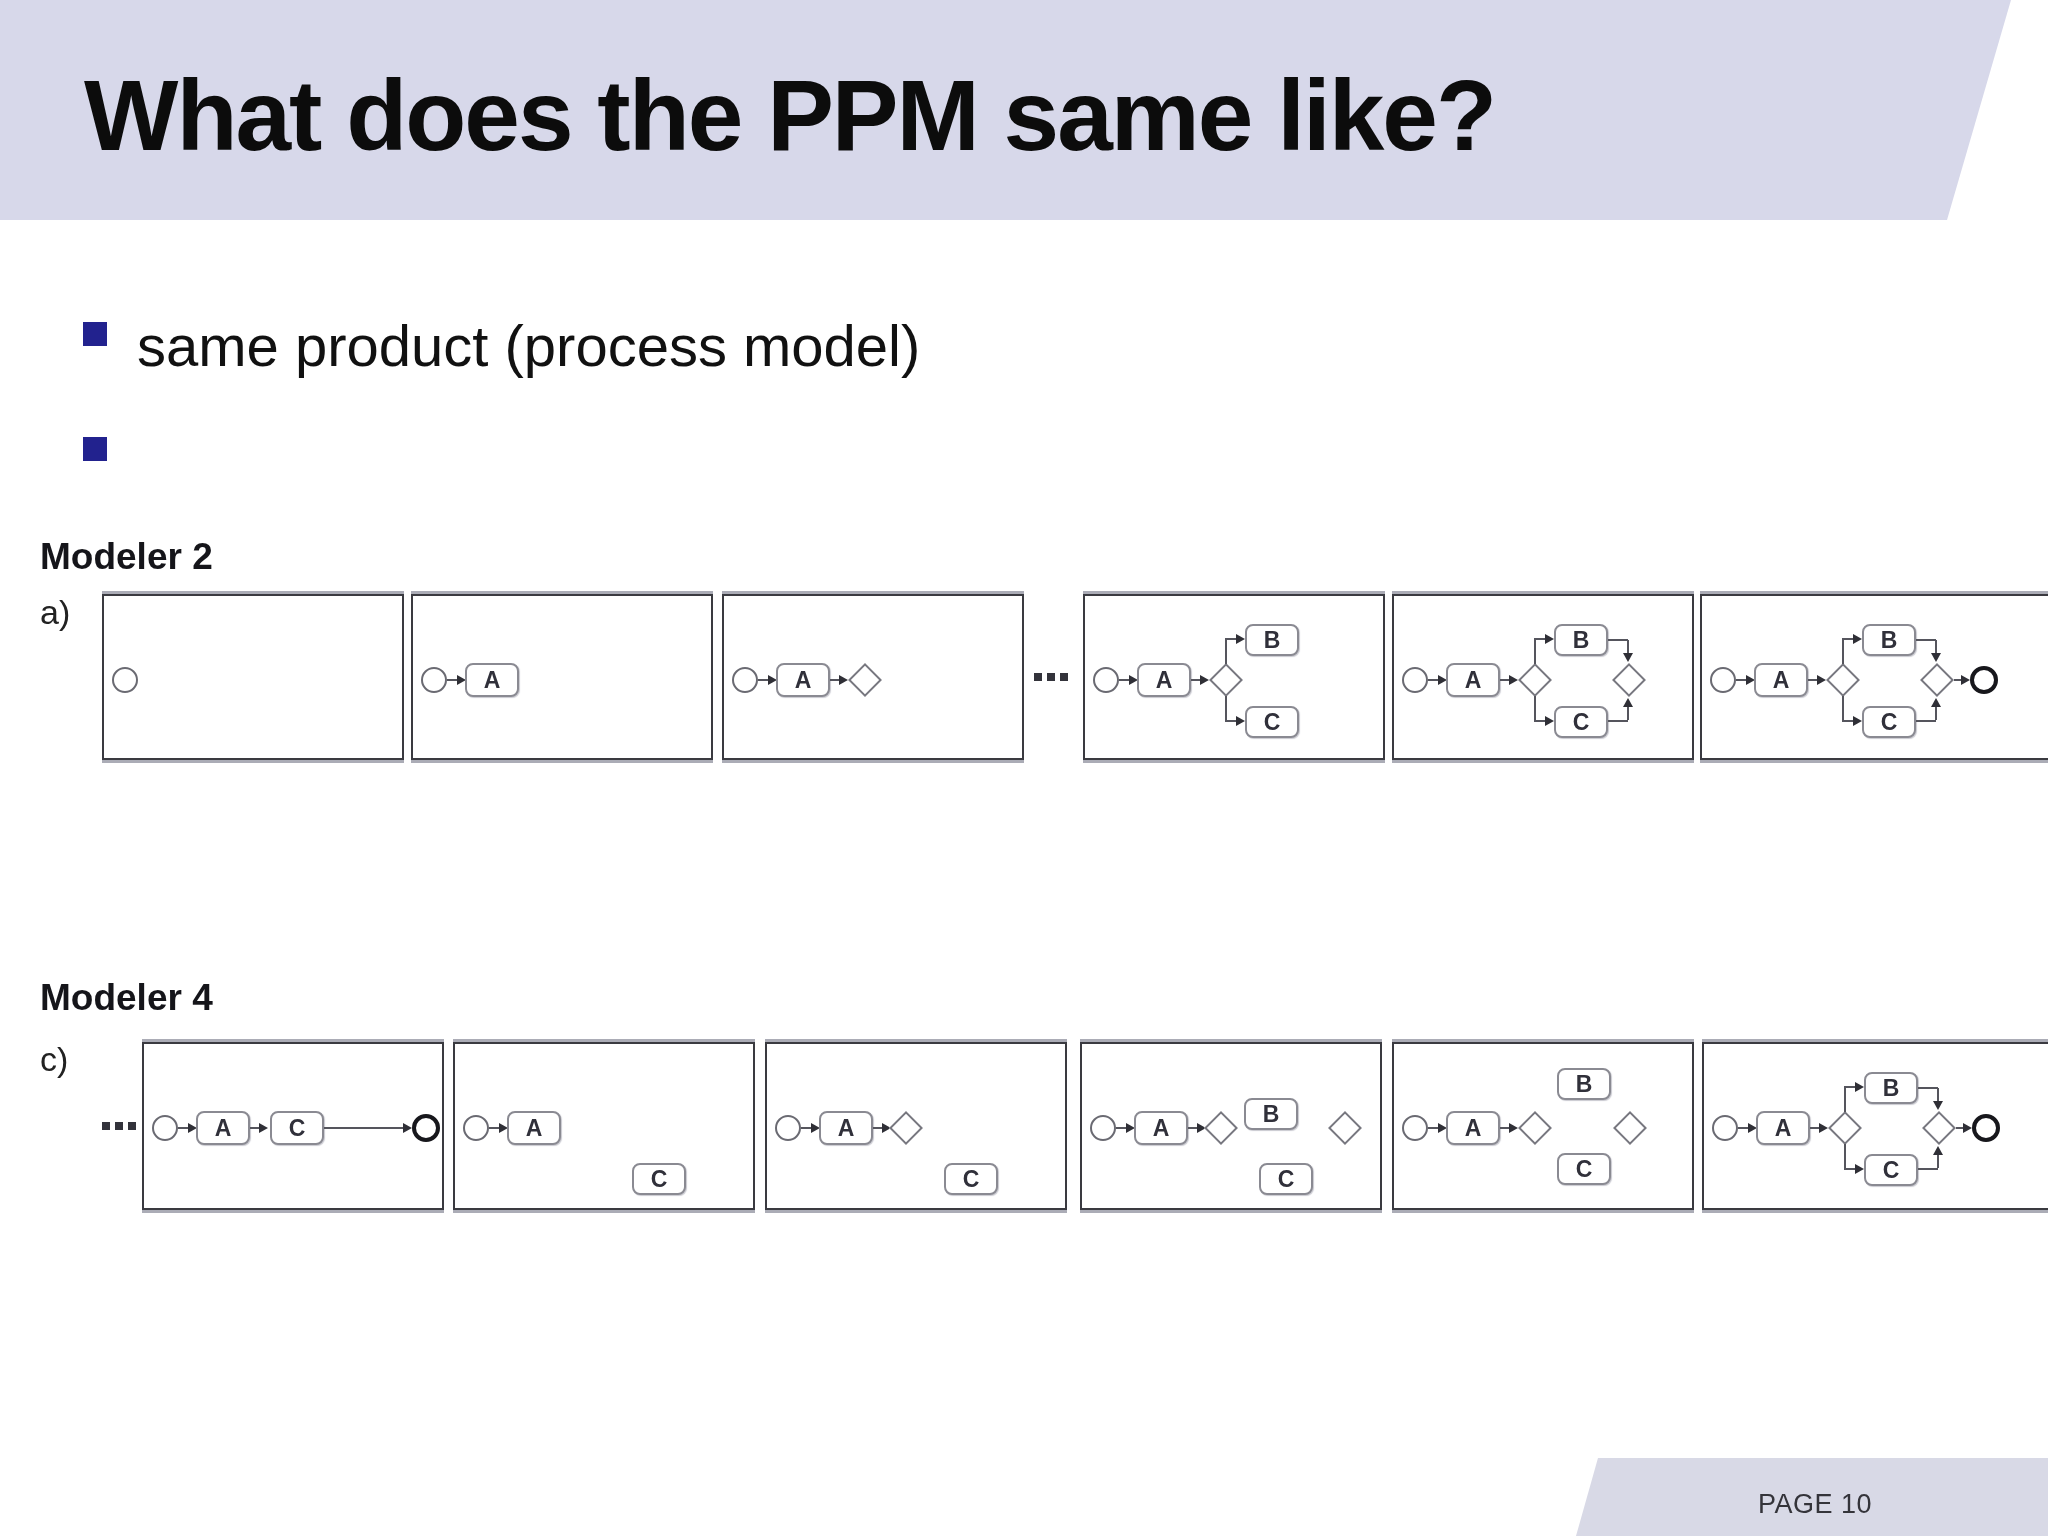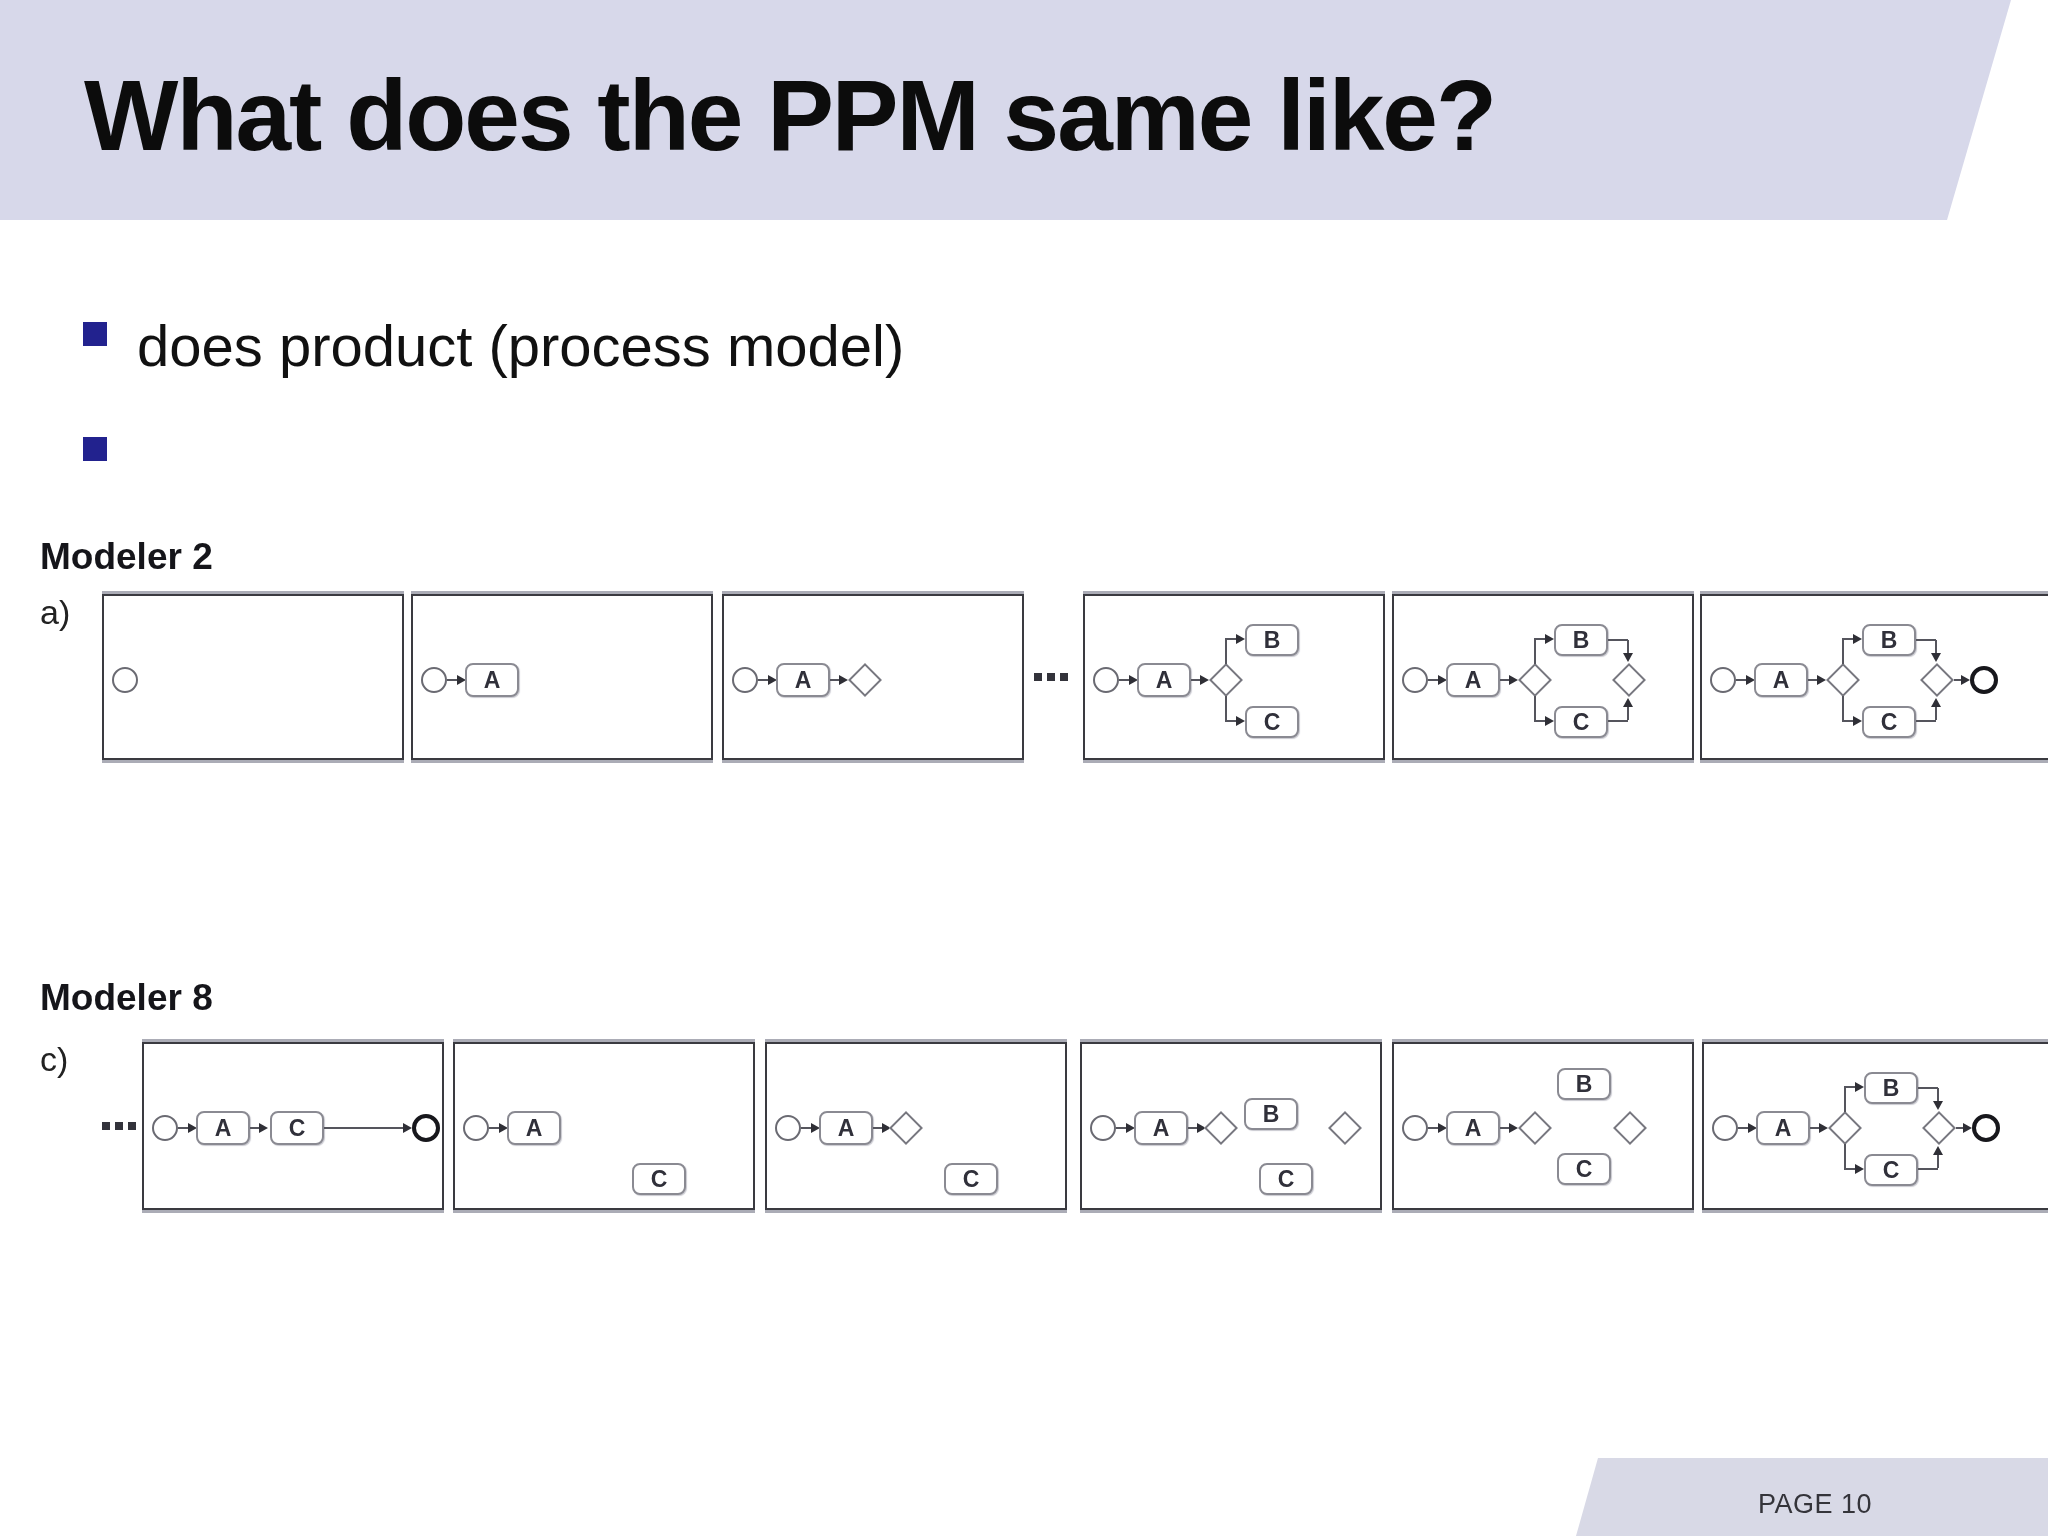--- a/index.html
+++ b/index.html
@@ -49,21 +49,21 @@
 </style>
 </head>
 <body>
 
 <div class="page">
 
   <div class="header-band"></div>
   <div class="title">What does the PPM same like?</div>
 
   <div class="bullet-sq" style="top:322px;left:83px"></div>
-  <div class="bullet-text" style="top:312px">does product (process model)</div>
+  <div class="bullet-text" style="top:312px">same product (process model)</div>
 
   <div class="bullet-sq" style="top:437px;left:83px"></div>
 
   <div class="modeler-label" style="top:536px">Modeler 2</div>
   <div class="row-letter" style="top:593px">a)</div>
 
   <div class="frame" style="left:102px;top:594px">
     <span class="ev" style="left:8px;top:71px"></span>
   </div>
 
@@ -154,21 +154,21 @@
     <i class="ah d" style="left:229px;top:57px"></i>
     <i class="ln h" style="left:214px;top:124px;width:20px"></i>
     <i class="ln v" style="left:233px;top:110px;height:14px"></i>
     <i class="ah u" style="left:229px;top:102px"></i>
     <span class="gw" style="left:223px;top:72px"></span>
     <i class="ln h" style="left:252px;top:83px;width:8px"></i>
     <i class="ah r" style="left:259px;top:79px"></i>
     <span class="end" style="left:268px;top:70px"></span>
   </div>
 
-  <div class="modeler-label" style="top:977px">Modeler 8</div>
+  <div class="modeler-label" style="top:977px">Modeler 4</div>
   <div class="row-letter" style="top:1040px">c)</div>
 
   <div class="dots" style="left:102px;top:1122px">
       <i></i>
       <i></i>
       <i></i>
     </div>
 
   <div class="frame rc" style="left:142px;top:1042px">
     <span class="ev" style="left:8px;top:71px"></span>

